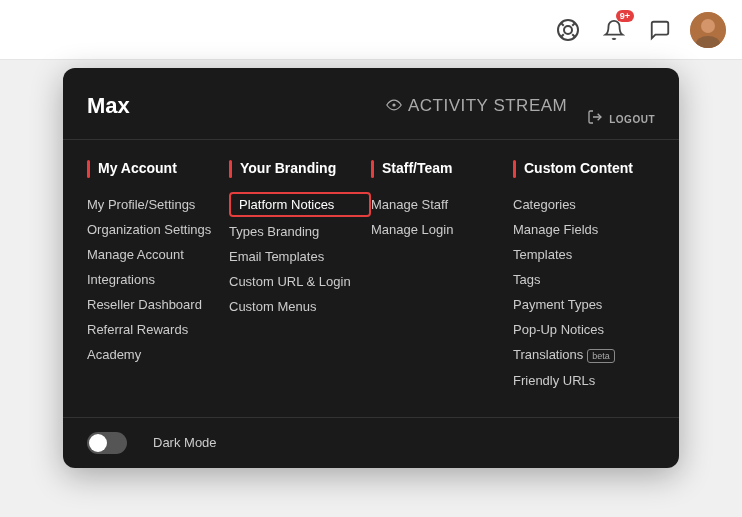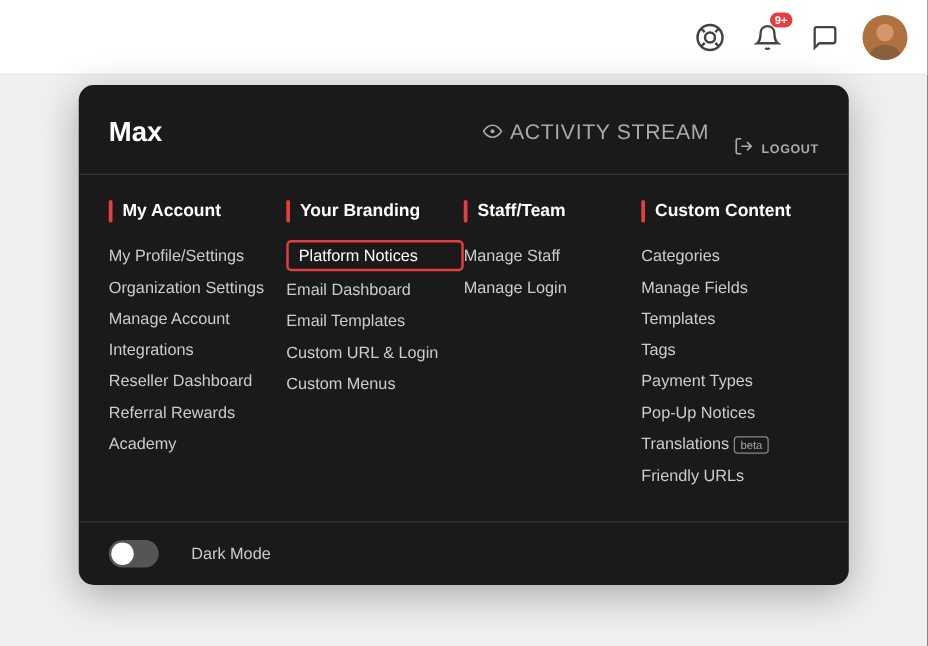--- a/index.html
+++ b/index.html
@@ -295,21 +295,21 @@
         <a href="#" class="menu-item">Reseller Dashboard</a>
         <a href="#" class="menu-item">Referral Rewards</a>
         <a href="#" class="menu-item">Academy</a>
       </div>
       <div class="menu-column">
         <div class="column-header">
           <div class="column-header-bar"></div>
           <span class="column-title">Your Branding</span>
         </div>
         <a href="#" class="menu-item highlighted">Platform Notices</a>
-        <a href="#" class="menu-item">Email Dashboard</a>
+        <a href="#" class="menu-item">Types Branding</a>
         <a href="#" class="menu-item">Email Templates</a>
         <a href="#" class="menu-item">Custom URL &amp; Login</a>
         <a href="#" class="menu-item">Custom Menus</a>
       </div>
       <div class="menu-column">
         <div class="column-header">
           <div class="column-header-bar"></div>
           <span class="column-title">Staff/Team</span>
         </div>
         <a href="#" class="menu-item">Manage Staff</a>

